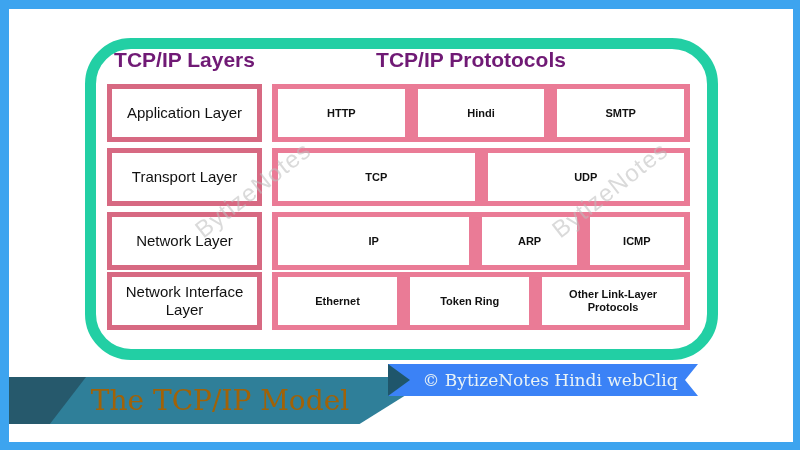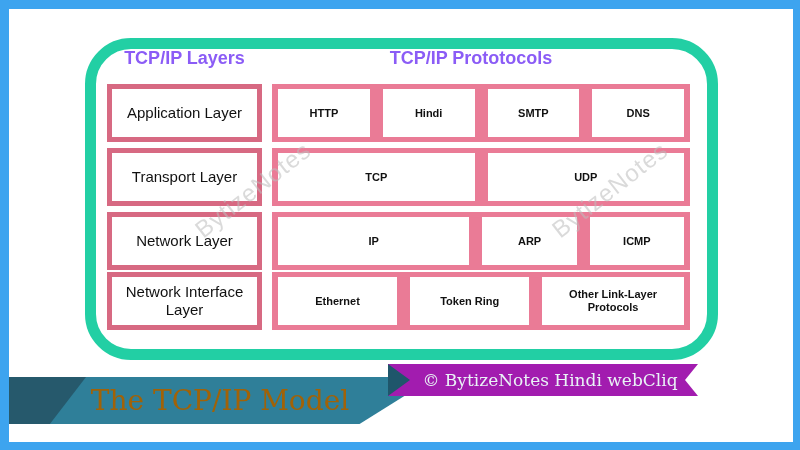--- a/index.html
+++ b/index.html
@@ -11,21 +11,21 @@
     position:absolute;inset:0;box-sizing:border-box;
     border-style:solid;border-width:9px 7px 8px 9px;
     pointer-events:none;z-index:50;
   }
   .teal-container{
     position:absolute;left:85px;top:38px;width:633px;height:322px;
     box-sizing:border-box;border:11px solid #22cfa4;border-radius:46px;
     background:#ffffff;z-index:1;
   }
   .col-header{
-    position:absolute;font-size:18px;font-weight:bold;color:#8b5cf6;
+    position:absolute;font-size:21px;font-weight:bold;color:#701a75;
     text-align:center;z-index:3;
   }
   .hdr-layers{left:107px;top:48px;width:155px;}
   .hdr-protocols{left:262px;top:48px;width:418px;}
   .layer-box{
     position:absolute;left:107px;width:155px;height:58px;box-sizing:border-box;
     border:5px solid #d76982;background:#fff;display:flex;align-items:center;
     justify-content:center;text-align:center;font-size:15px;font-weight:normal;
     color:#111;line-height:1.2;z-index:3;padding:0 4px;
   }
@@ -56,21 +56,21 @@
     clip-path:polygon(0 0,100% 0,58% 100%,0 100%);
   }
   .banner-title{
     position:absolute;left:55px;top:377px;width:330px;height:47px;
     line-height:47px;text-align:center;z-index:12;
     font-family:"DejaVu Serif","Liberation Serif",serif;
     font-size:28px;color:#a16207;white-space:nowrap;
   }
   .ribbon{
     position:absolute;left:388px;top:364px;width:310px;height:32px;
-    background:#a21caf;z-index:13;
+    background:#3b82f6;z-index:13;
     clip-path:polygon(0 0,100% 0,calc(100% - 13px) 50%,100% 100%,0 100%);
     display:flex;align-items:center;justify-content:center;
   }
   .ribbon-fold{
     position:absolute;left:388px;top:364px;width:22px;height:32px;
     background:#1f566b;z-index:14;
     clip-path:polygon(0 0,100% 50%,0 100%);
   }
   .ribbon-text{
     font-family:"DejaVu Serif","Liberation Serif",serif;
@@ -87,21 +87,20 @@
 <div class="col-header hdr-layers">TCP/IP Layers</div>
 <div class="col-header hdr-protocols">TCP/IP Prototocols</div>
 
 <div class="layer-box r0">
   <span>Application Layer</span>
 </div>
 <div class="proto-strip r0">
   <div class="proto-cell" style="flex:1">HTTP</div>
   <div class="proto-cell" style="flex:1">Hindi</div>
   <div class="proto-cell" style="flex:1">SMTP</div>
-  <div class="proto-cell" style="flex:1">DNS</div>
 </div>
 
 <div class="layer-box r1">
   <span>Transport Layer</span>
 </div>
 <div class="proto-strip r1">
   <div class="proto-cell" style="flex:1">TCP</div>
   <div class="proto-cell" style="flex:1">UDP</div>
 </div>
 

